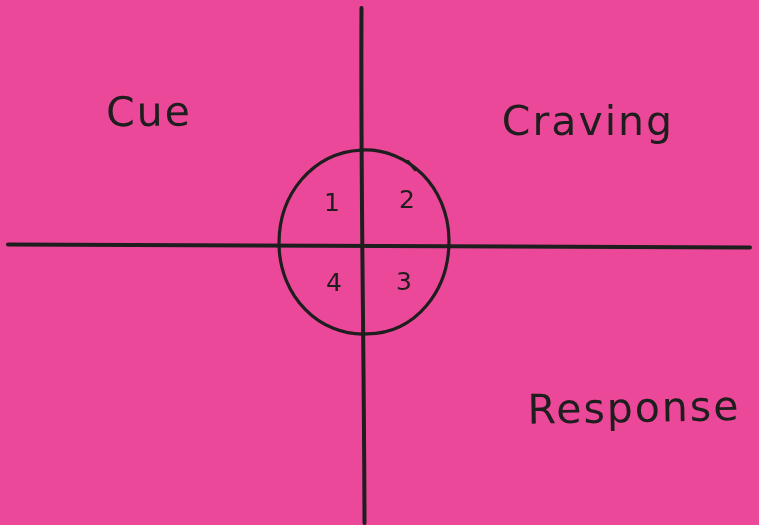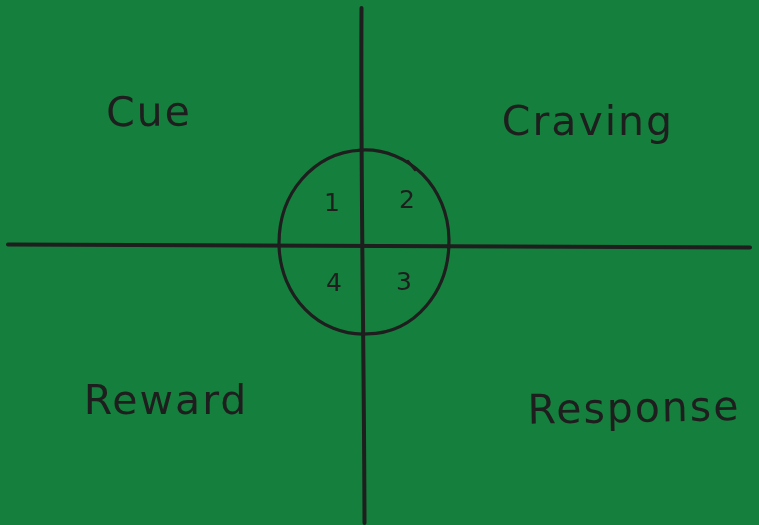--- a/index.html
+++ b/index.html
@@ -4,21 +4,21 @@
 <style>
   html, body {
     margin: 0;
     padding: 0;
     background: #ffffff;
   }
   .canvas {
     position: relative;
     width: 759px;
     height: 525px;
-    background: #15803d;
+    background: #ec4899;
     overflow: hidden;
     font-family: "DejaVu Sans", sans-serif;
     color: #1e1e1e;
   }
   .canvas svg {
     position: absolute;
     top: 0;
     left: 0;
   }
   .qlabel {
@@ -60,21 +60,20 @@
                C 280 190, 317 151, 364 150 Z" fill="none" stroke="#1e1e1e" stroke-width="3.2" stroke-linecap="round"></path>
     </g>
 
     <path d="M 408 161 L 415 170" fill="none" stroke="#1e1e1e" stroke-width="2.4" stroke-linecap="round"></path>
   </svg>
 
   <div class="qlabel tl" style="left:149px; top:112px;">Cue</div>
 
   <div class="qlabel tr" style="left:588px; top:114px;margin-top:7px;">Craving</div>
 
-  <div class="qlabel bl" style="left:166px; top:400px;">Reward</div>
 
   <div class="qlabel br" style="left:634px; top:408px;">Response</div>
 
   <div class="stepnum" style="left:332px; top:202px;">1</div>
 
   <div class="stepnum" style="left:407px; top:199px;">2</div>
 
   <div class="stepnum" style="left:404px; top:281px;">3</div>
 
   <div class="stepnum" style="left:334px; top:282px;">4</div>

